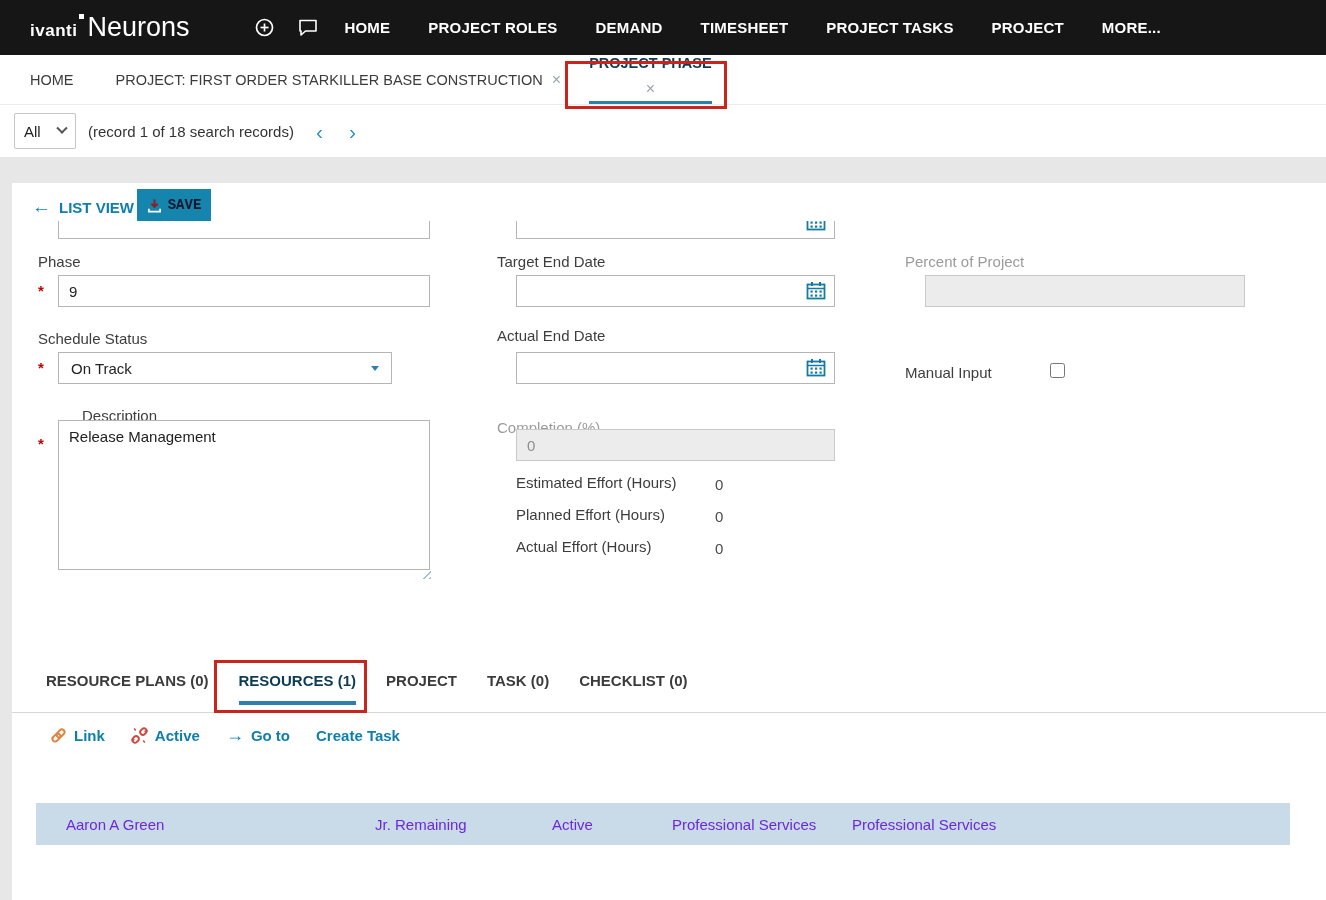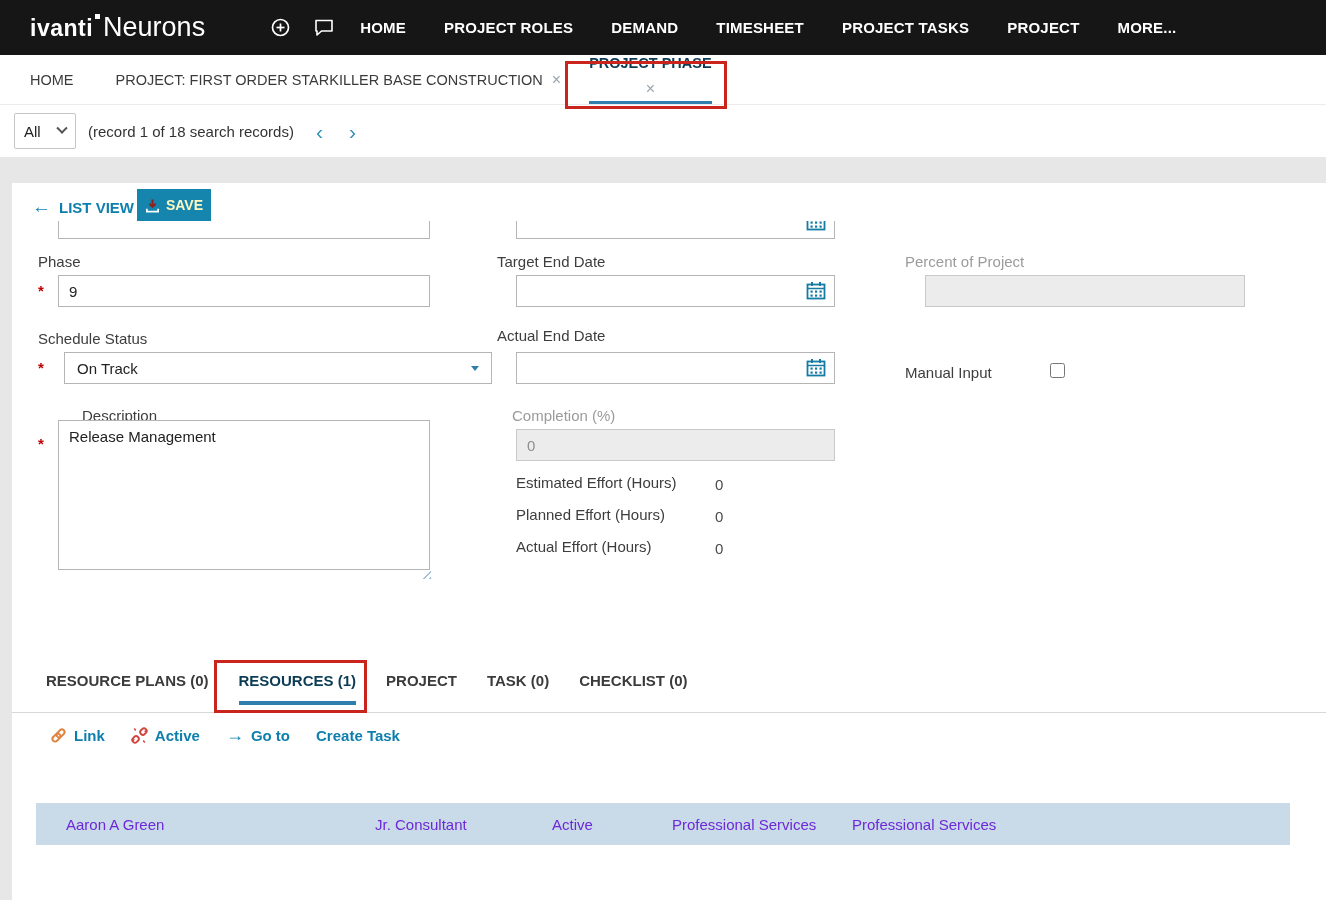--- a/index.html
+++ b/index.html
@@ -3,21 +3,21 @@
 <meta charset="utf-8">
 <style>
   * { margin:0; padding:0; box-sizing:border-box; }
   html,body { background:#e7e7e7; }
   body { font-family:"Liberation Sans", sans-serif; }
   .screen { position:relative; width:1326px; height:900px; background:#e7e7e7; overflow:hidden; }
 
   
   .navbar { position:absolute; left:0; top:0; width:100%; height:55px; background:#161616; display:flex; align-items:center; }
   .logo { margin-left:30px; color:#fff; display:flex; align-items:baseline; }
-  .logo-ivanti { font-weight:bold; font-size:23px; letter-spacing:.5px; }
+  .logo-ivanti { font-weight:bold; font-size:17px; letter-spacing:.5px; }
   .logo-mark { width:5px; height:5px; background:#fff; display:inline-block; margin:0 3px 0 2px; transform:translateY(-17px); }
   .logo-neurons { font-size:27px; font-weight:400; }
   .nav-icons { margin-left:66px; display:flex; gap:24px; align-items:center; }
   .nav-icon { display:inline-flex; cursor:pointer; }
   .nav-items { display:flex; gap:38px; margin-left:26px; align-items:center; }
   .nav-items a { color:#fff; font-size:15px; font-weight:bold; letter-spacing:.2px; text-decoration:none; cursor:pointer; white-space:nowrap; }
 
   
   .tabbar { position:absolute; left:0; top:55px; width:100%; height:50px; background:#fff; border-bottom:1px solid #ececec; display:flex; align-items:stretch; }
   .wtab { position:relative; display:flex; align-items:center; gap:9px; font-size:14.5px; color:#3b3b3b; font-weight:500; cursor:pointer; white-space:nowrap; }
@@ -36,21 +36,21 @@
   .rec-nav { font-size:21px; color:#2f8fb4; cursor:pointer; line-height:1; }
   .rec-prev { margin-left:22px; }
   .rec-next { margin-left:26px; }
 
   
   .panel { position:absolute; left:12px; top:183px; width:1314px; height:717px; background:#fff; }
 
   
   .listview { position:absolute; left:20px; top:13px; display:flex; align-items:center; gap:8px; color:#0e7fad; font-weight:bold; font-size:15px; cursor:pointer; }
   .lv-arrow { font-size:19px; font-weight:bold; }
-  .save-btn { position:absolute; left:125px; top:6px; width:74px; height:32px; background:#1585ae; color:#fef9c3; font-weight:bold; font-size:14px; display:flex; align-items:center; justify-content:center; gap:6px; border:none; cursor:pointer; font-family:Liberation Sans, sans-serif; }
+  .save-btn { position:absolute; left:125px; top:6px; width:74px; height:32px; background:#1585ae; color:#0f172a; font-weight:bold; font-size:14px; display:flex; align-items:center; justify-content:center; gap:6px; border:none; cursor:pointer; font-family:Liberation Mono, monospace; }
 
   
   .lbl { position:absolute; font-size:15px; color:#3d3d3d; white-space:nowrap; }
   .lbl.muted { color:#9b9b9b; }
   .req { position:absolute; color:#c00000; font-size:15px; font-weight:bold; }
   input.inp { position:absolute; height:32px; border:1px solid #b5b5b5; background:#fff; font-size:15px; color:#222; padding:0 10px; font-family:inherit; }
   input.inp:disabled { background:#ececec; border-color:#c9c9c9; color:#8e8e8e; }
   .inp-partial { position:absolute; height:18px; border:1px solid #b5b5b5; border-top:none; background:#fff; overflow:hidden; }
   .inp-partial .cal-icon { position:absolute; right:8px; top:-9px; }
   .combo { position:absolute; height:32px; border:1px solid #b5b5b5; background:#fff; display:flex; align-items:center; justify-content:space-between; padding:0 12px; font-size:15px; color:#222; cursor:pointer; }
@@ -200,21 +200,21 @@
             <rect x="13.5" y="13.5" width="2.2" height="2.2"></rect>
           </g>
         </svg>
     </span>
 
     <span class="lbl muted" style="left:893px; top:70px;">Percent of Project</span>
     <input class="inp" disabled="" style="left: 913px; top: 92px; width: 320px;" value="">
 
     <span class="lbl" style="left:26px; top:147px;">Schedule Status</span>
     <span class="req" style="left:26px; top:176px;">*</span>
-    <div class="combo" style="left:52px; top:169px; width:428px;gap:40px;">
+    <div class="combo" style="left:46px; top:169px; width:334px;gap:40px;">
       <span>On Track</span>
       <span class="caret"></span>
     </div>
 
     <span class="lbl" style="left:485px; top:144px;">Actual End Date</span>
     <input class="inp" style="left: 504px; top: 169px; width: 319px;" value="">
     <span class="cal-icon" style="left:794px; top:175px;">
       <svg width="20" height="19" viewBox="0 0 20 19">
           <rect x="1.5" y="3.5" width="17" height="14" fill="none" stroke="#147ba3" stroke-width="1.8"></rect>
           <line x1="1.5" y1="7.5" x2="18.5" y2="7.5" stroke="#147ba3" stroke-width="1.5"></line>
@@ -232,21 +232,21 @@
     </span>
 
     <span class="lbl" style="left:893px; top:181px;">Manual Input</span>
     <input type="checkbox" class="chk" style="left: 1038px; top: 180px;">
 
     <span class="lbl" style="left:26px; top:224px;margin-left:44px;">Description</span>
     <span class="req" style="left:26px; top:252px;">*</span>
     <textarea class="ta" style="left: 46px; top: 237px; width: 372px; height: 150px;">Release Management</textarea>
     <span class="ta-handle" style="left:408px; top:385px;"></span>
 
-    <span class="lbl muted" style="left:485px; top:224px;margin-left:15px;">Completion (%)</span>
+    <span class="lbl muted" style="left:485px; top:236px;">Completion (%)</span>
     <input class="inp" disabled="" style="left: 504px; top: 246px; width: 319px;" value="0">
 
     <span class="e-lbl" style="left:504px; top:291px;">Estimated Effort (Hours)</span>
     <span class="e-val" style="left:703px; top:293px;">0</span>
     <span class="e-lbl" style="left:504px; top:323px;">Planned Effort (Hours)</span>
     <span class="e-val" style="left:703px; top:325px;">0</span>
     <span class="e-lbl" style="left:504px; top:355px;">Actual Effort (Hours)</span>
     <span class="e-val" style="left:703px; top:357px;">0</span>
 
     <div class="dtabs">
@@ -286,21 +286,21 @@
         <span class="goto-arrow">→</span>
         <span>Go to</span>
       </span>
       <span class="res-btn">
         <span>Create Task</span>
       </span>
     </div>
 
     <div class="tbl-row">
       <span class="td">Aaron A Green</span>
-      <span class="td">Jr. Consultant</span>
+      <span class="td">Jr. Remaining</span>
       <span class="td">Active</span>
       <span class="td">Professional Services</span>
       <span class="td">Professional Services</span>
       <span class="td"></span>
     </div>
   </div>
 
   <div class="annotation anno-phase"></div>
   <div class="annotation anno-resources"></div>
 

